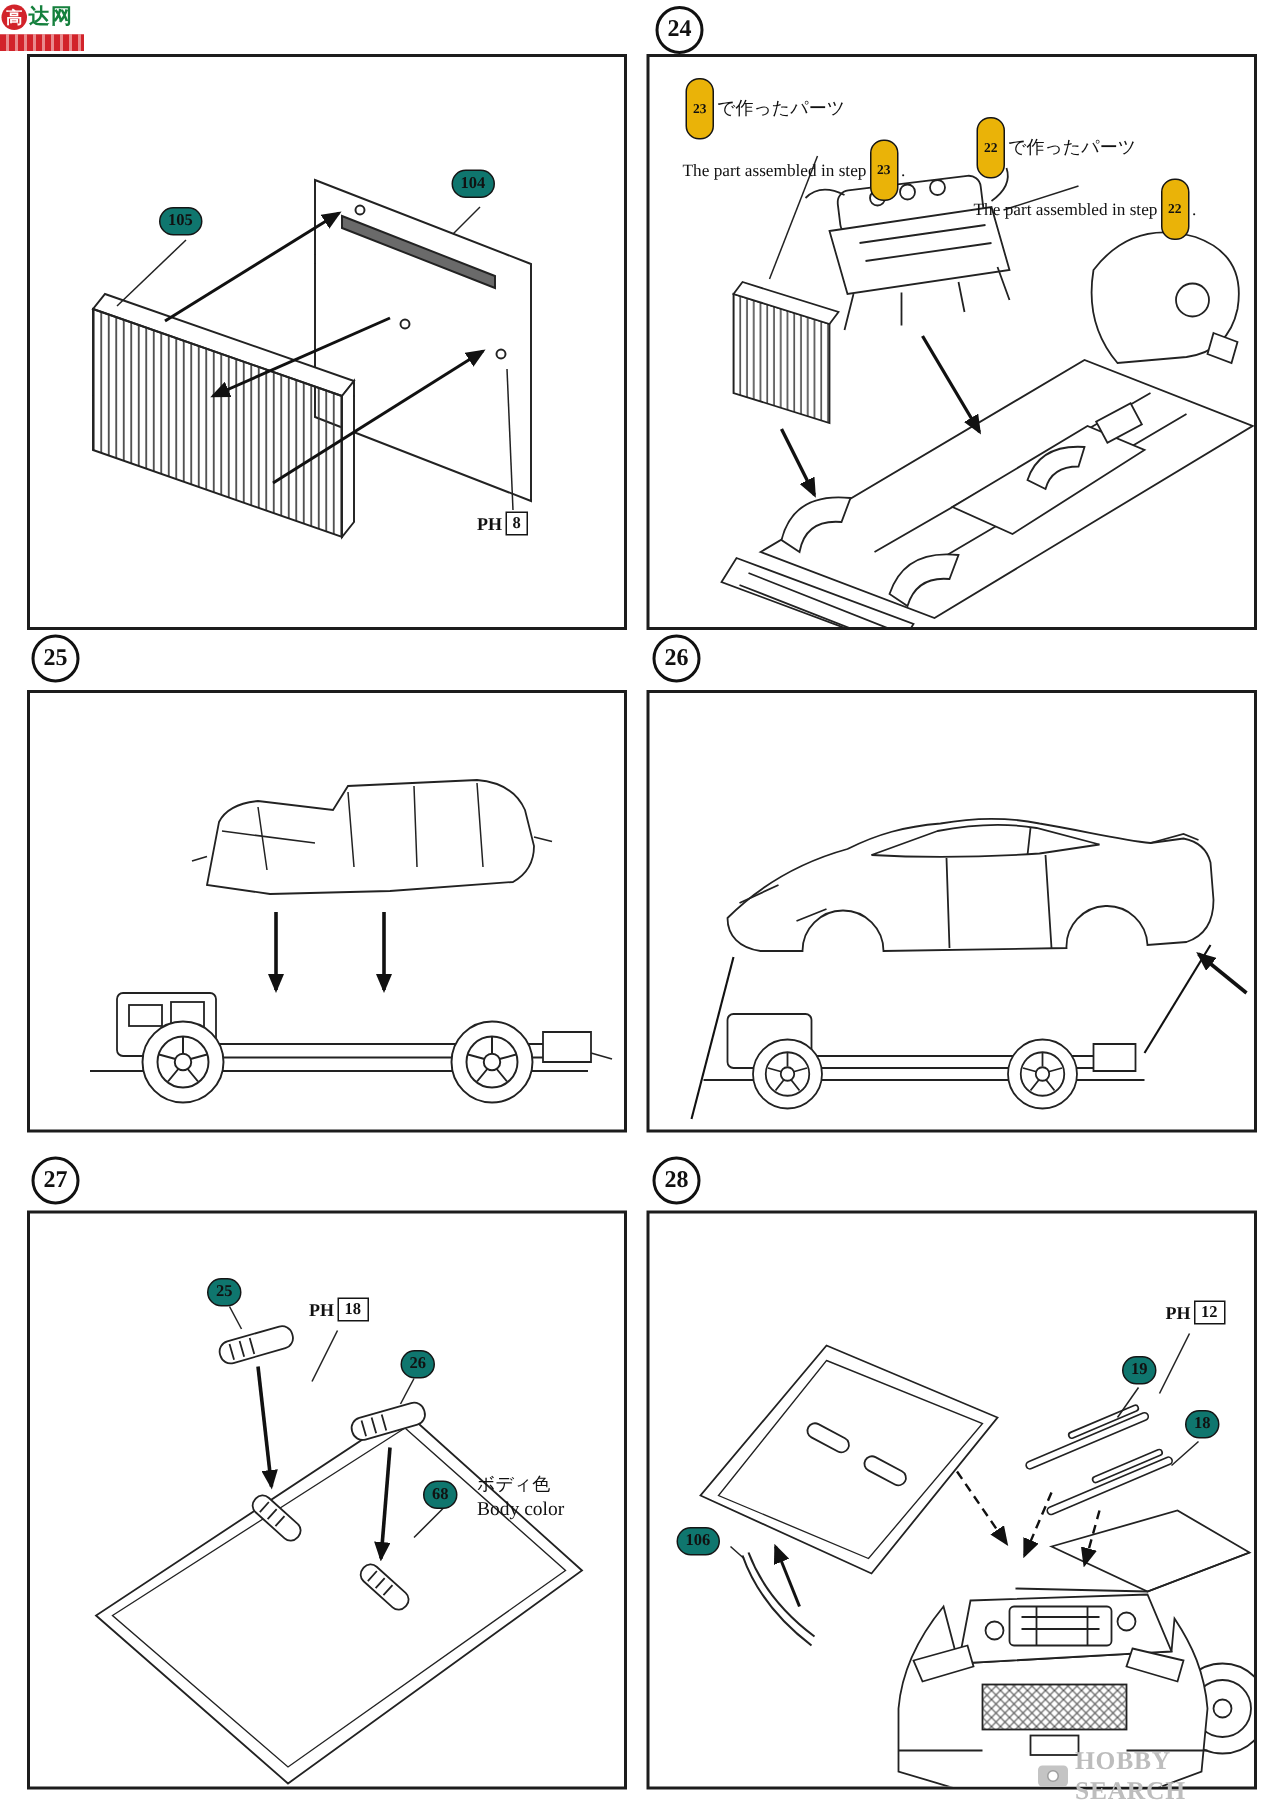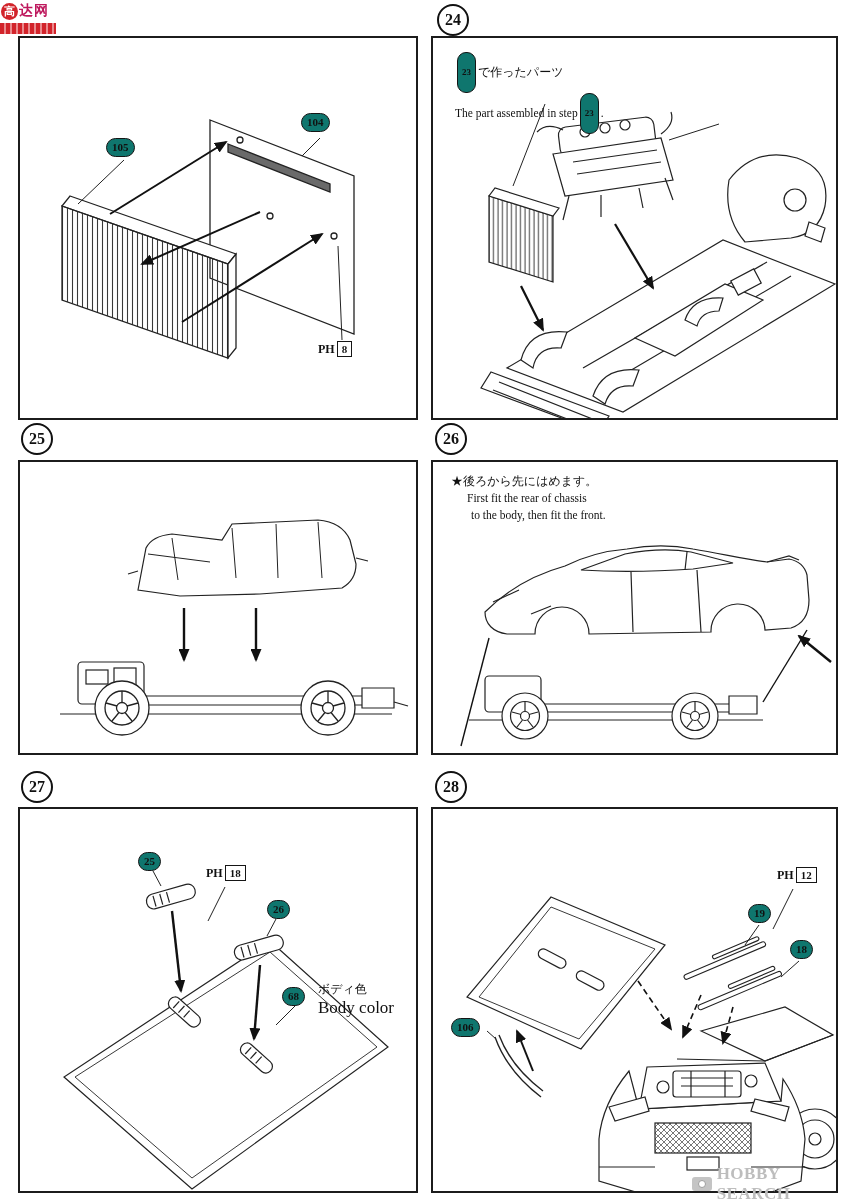--- a/index.html
+++ b/index.html
@@ -6,37 +6,37 @@
   .page{position:relative;width:856px;height:1200px;background:#ffffff;margin:0 auto;
         font-family:Liberation Serif, serif;color:#111;overflow:hidden;}
   .box{position:absolute;box-sizing:border-box;border:2px solid #1c1c1c;background:#fff;}
   .draw{position:absolute;left:0;top:0;}
   .stepnum{position:absolute;width:28px;height:28px;border:2.4px solid #111;border-radius:50%;
            display:flex;align-items:center;justify-content:center;font-weight:bold;font-size:16px;
            background:#fff;z-index:6;}
   .pnum{position:absolute;border:1.5px solid #151515;border-radius:11px;background:#0f766e;
         font-weight:bold;font-size:11px;line-height:1;padding:3px 5px;min-width:11px;
         text-align:center;z-index:5;}
-  .pref{display:inline-block;border:1.3px solid #151515;border-radius:9px;background:#0f766e;
+  .pref{display:inline-block;border:1.3px solid #151515;border-radius:9px;background:#eab308;
         padding:15px 4px;font-size:9px;font-weight:bold;line-height:1;vertical-align:1px;margin:0 2px;text-align:right;}
   .screw{position:absolute;display:flex;align-items:center;font-weight:bold;font-size:12px;z-index:5;}
   .screw .snum{border:1.4px solid #151515;padding:1px 4px;margin-left:2px;font-size:11px;
         line-height:1.1;background:#fff;font-weight:bold;}
   .note{position:absolute;z-index:5;line-height:1.5;}
   .note .jp{font-size:12px;}
   .note .en{font-size:11.5px;}
   .colorlabel{position:absolute;z-index:5;line-height:1.35;}
   .colorlabel .jp{font-size:12px;}
-  .colorlabel .en{font-size:17px;}
+  .colorlabel .en{font-size:13px;}
   
   .wm-gaoda{position:absolute;left:0;top:0;z-index:8;width:56px;}
   .wm-gaoda-top{display:flex;align-items:center;gap:1px;padding:2px 1px;}
   .wm-circle{width:17px;height:17px;border-radius:50%;background:#d2232a;color:#fff;
              font-size:11px;font-weight:bold;display:flex;align-items:center;justify-content:center;}
-  .wm-chars{color:#be185d;font-weight:bold;font-size:14px;letter-spacing:1px;}
+  .wm-chars{color:#15803d;font-weight:bold;font-size:14px;letter-spacing:1px;}
   .wm-bar{height:11px;background:#d2232a;margin-top:1px;
           background-image:repeating-linear-gradient(90deg,#d2232a 0 4px,#e98a8d 4px 6px);}
   .wm-hobby{position:absolute;left:692px;top:1164px;z-index:8;display:flex;align-items:center;
             gap:5px;color:#bdbdbd;font-weight:bold;font-size:17px;letter-spacing:0.5px;}
   .wm-cam{width:20px;height:14px;border-radius:3px;background:#c4c4c4;position:relative;display:inline-block;}
   .wm-cam::after{content:"";position:absolute;left:6px;top:3px;width:8px;height:8px;border-radius:50%;
             background:#ffffff;border:1.5px solid #9e9e9e;box-sizing:border-box;}
 </style>
 </head>
 <body>
@@ -136,20 +136,24 @@
       </g>
       <g stroke="#111" stroke-width="2.2" fill="none">
         <line x1="182" y1="186" x2="220" y2="250" marker-end="url(#mB)"></line>
         <line x1="88" y1="248" x2="110" y2="292" marker-end="url(#mB)"></line>
       </g>
     </svg>
     <div class="note" style="left:22px;top:14px">
       <div class="jp"><span class="pref">23</span><span>で作ったパーツ</span></div>
       <div class="en"><span>The part assembled in step</span><span class="pref">23</span><span>.</span></div>
     </div>
+    <div class="note" style="left:216px;top:40px">
+      <div class="jp"><span class="pref">22</span><span>で作ったパーツ</span></div>
+      <div class="en"><span>The part assembled in step</span><span class="pref">22</span><span>.</span></div>
+    </div>
   </div>
 
   <div class="box" style="left:18px;top:460px;width:400px;height:295px">
     <svg class="draw" width="396" height="291" viewBox="0 0 396 291">
       <defs>
         <marker id="mC" markerWidth="13" markerHeight="11" refX="11" refY="5.5" orient="auto" markerUnits="userSpaceOnUse">
             <path d="M0,0 L13,5.5 L0,11 Z" fill="#111"></path>
           </marker>
       </defs>
       <g stroke="#222" fill="#fff" stroke-width="1.2">
@@ -225,25 +229,20 @@
         </g>
       </g>
       <g stroke="#111" stroke-width="1.4" fill="none">
         <line x1="56" y1="176" x2="28" y2="284"></line>
         <line x1="374" y1="168" x2="330" y2="240"></line>
       </g>
       <g stroke="#111" stroke-width="2.4" fill="none">
         <line x1="398" y1="200" x2="366" y2="174" marker-end="url(#mD)"></line>
       </g>
     </svg>
-    <div class="note" style="left:18px;top:10px">
-      <div class="jp">★後ろから先にはめます。</div>
-      <div class="en" style="margin-left:16px">First fit the rear of chassis</div>
-      <div class="en" style="margin-left:20px">to the body, then fit the front.</div>
-    </div>
   </div>
 
   <div class="box" style="left:18px;top:807px;width:400px;height:386px">
     <svg class="draw" width="396" height="382" viewBox="0 0 396 382">
       <defs>
         <marker id="mE" markerWidth="13" markerHeight="11" refX="11" refY="5.5" orient="auto" markerUnits="userSpaceOnUse">
             <path d="M0,0 L13,5.5 L0,11 Z" fill="#111"></path>
           </marker>
       </defs>
       <g stroke="#222" fill="#fff" stroke-width="1.2">

